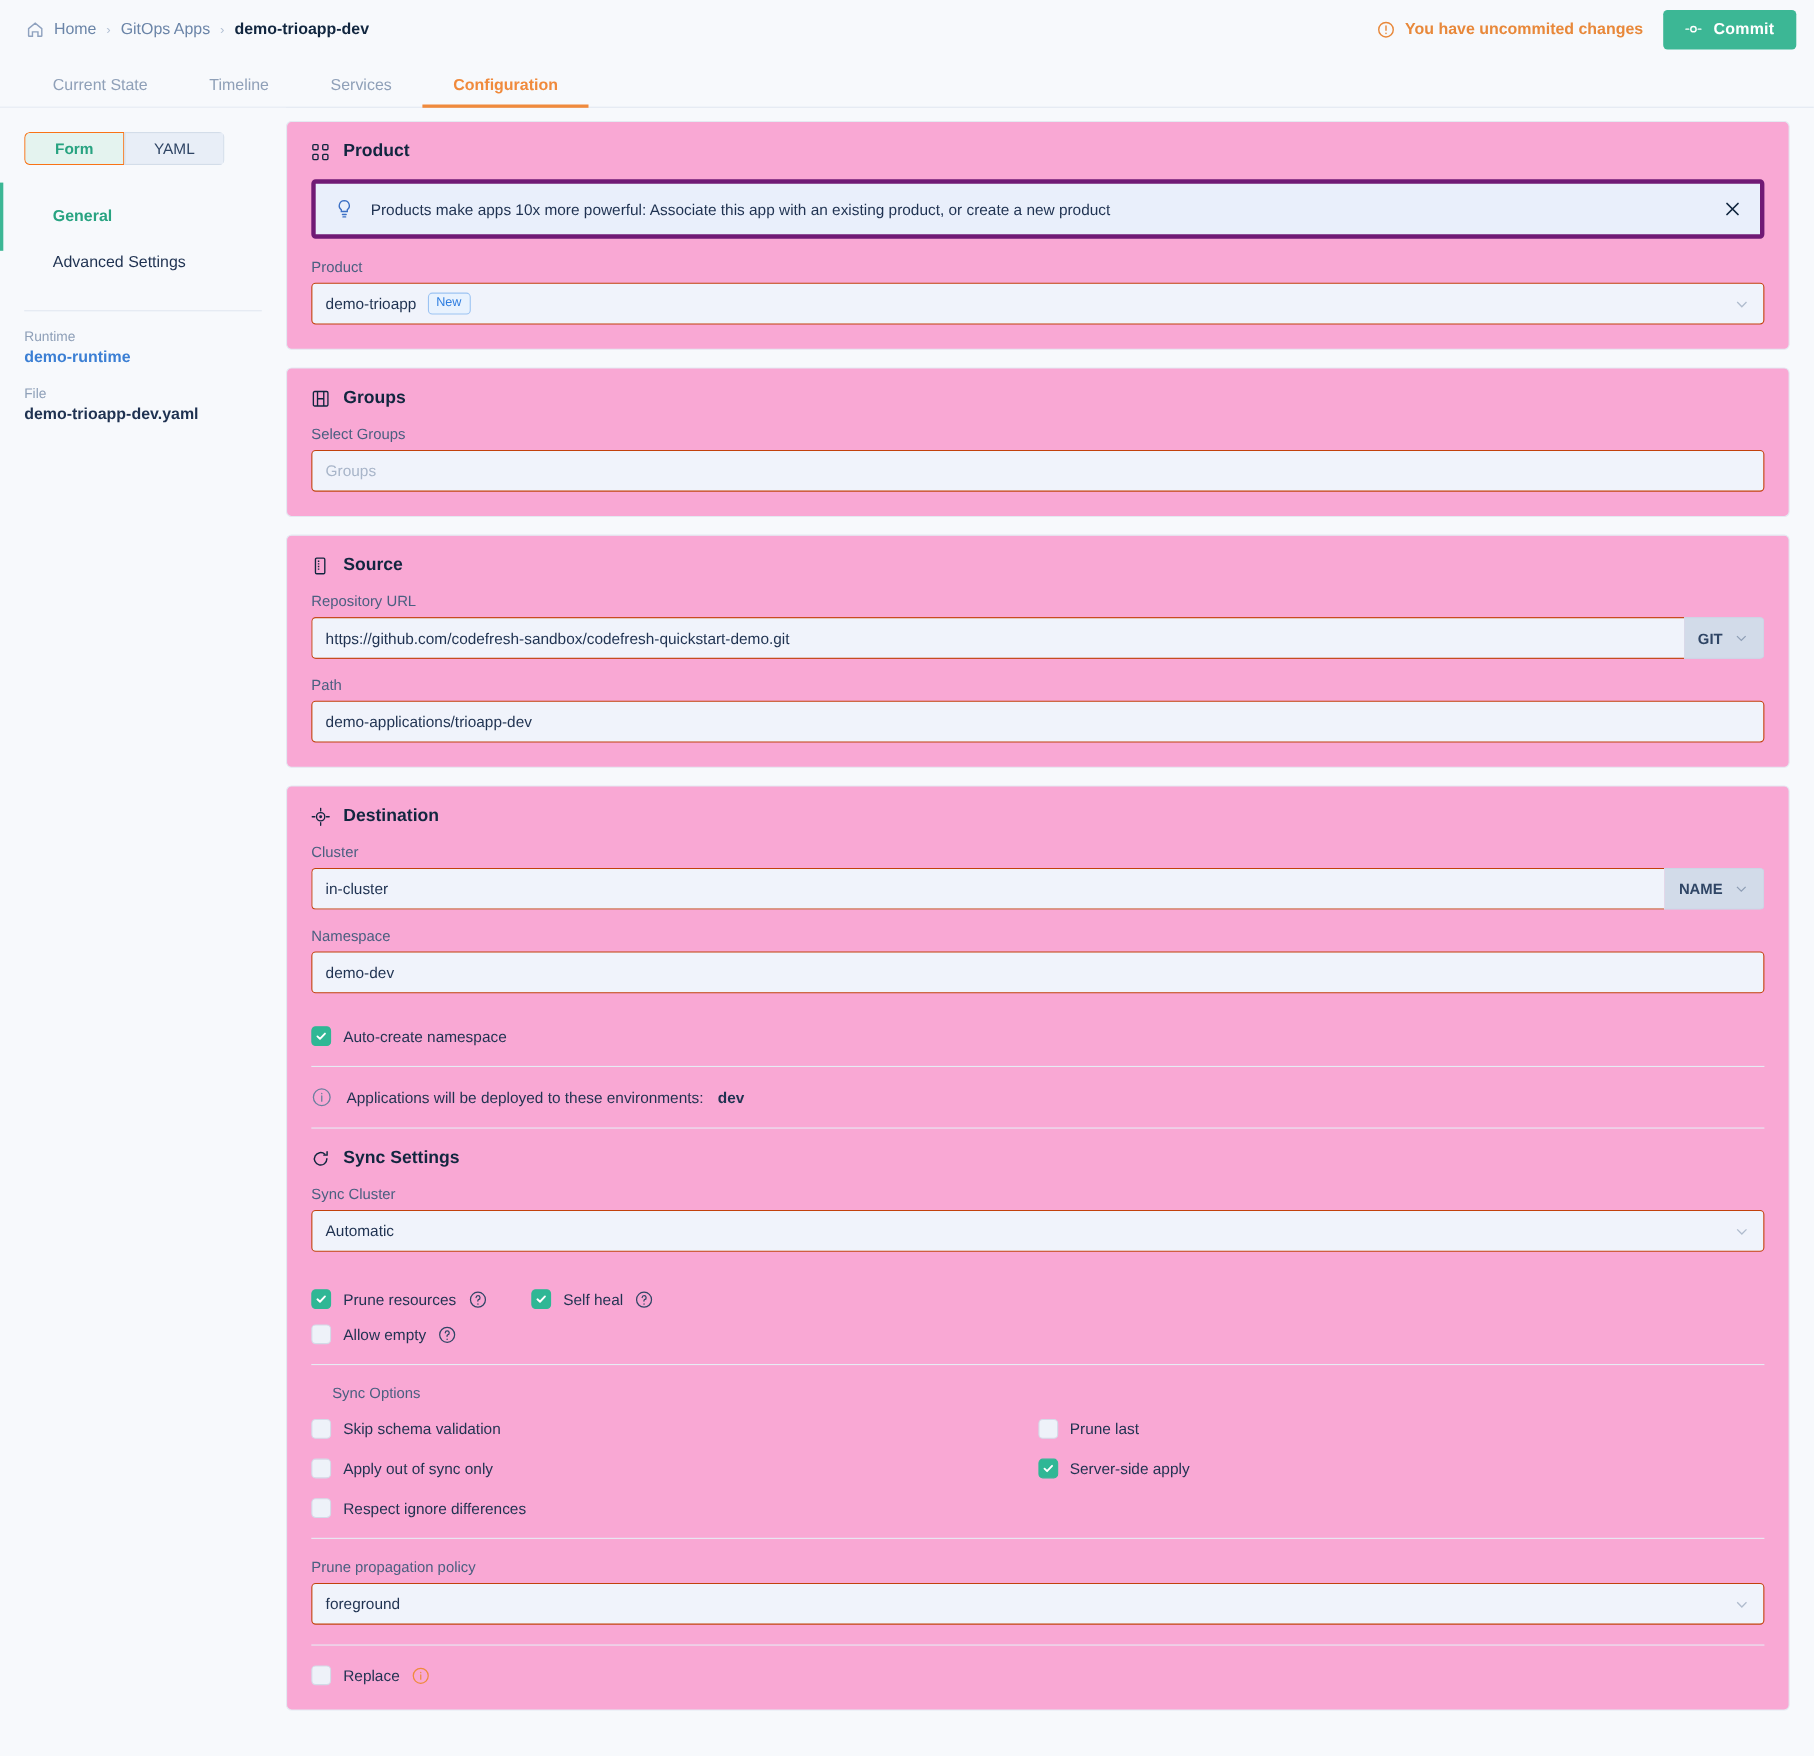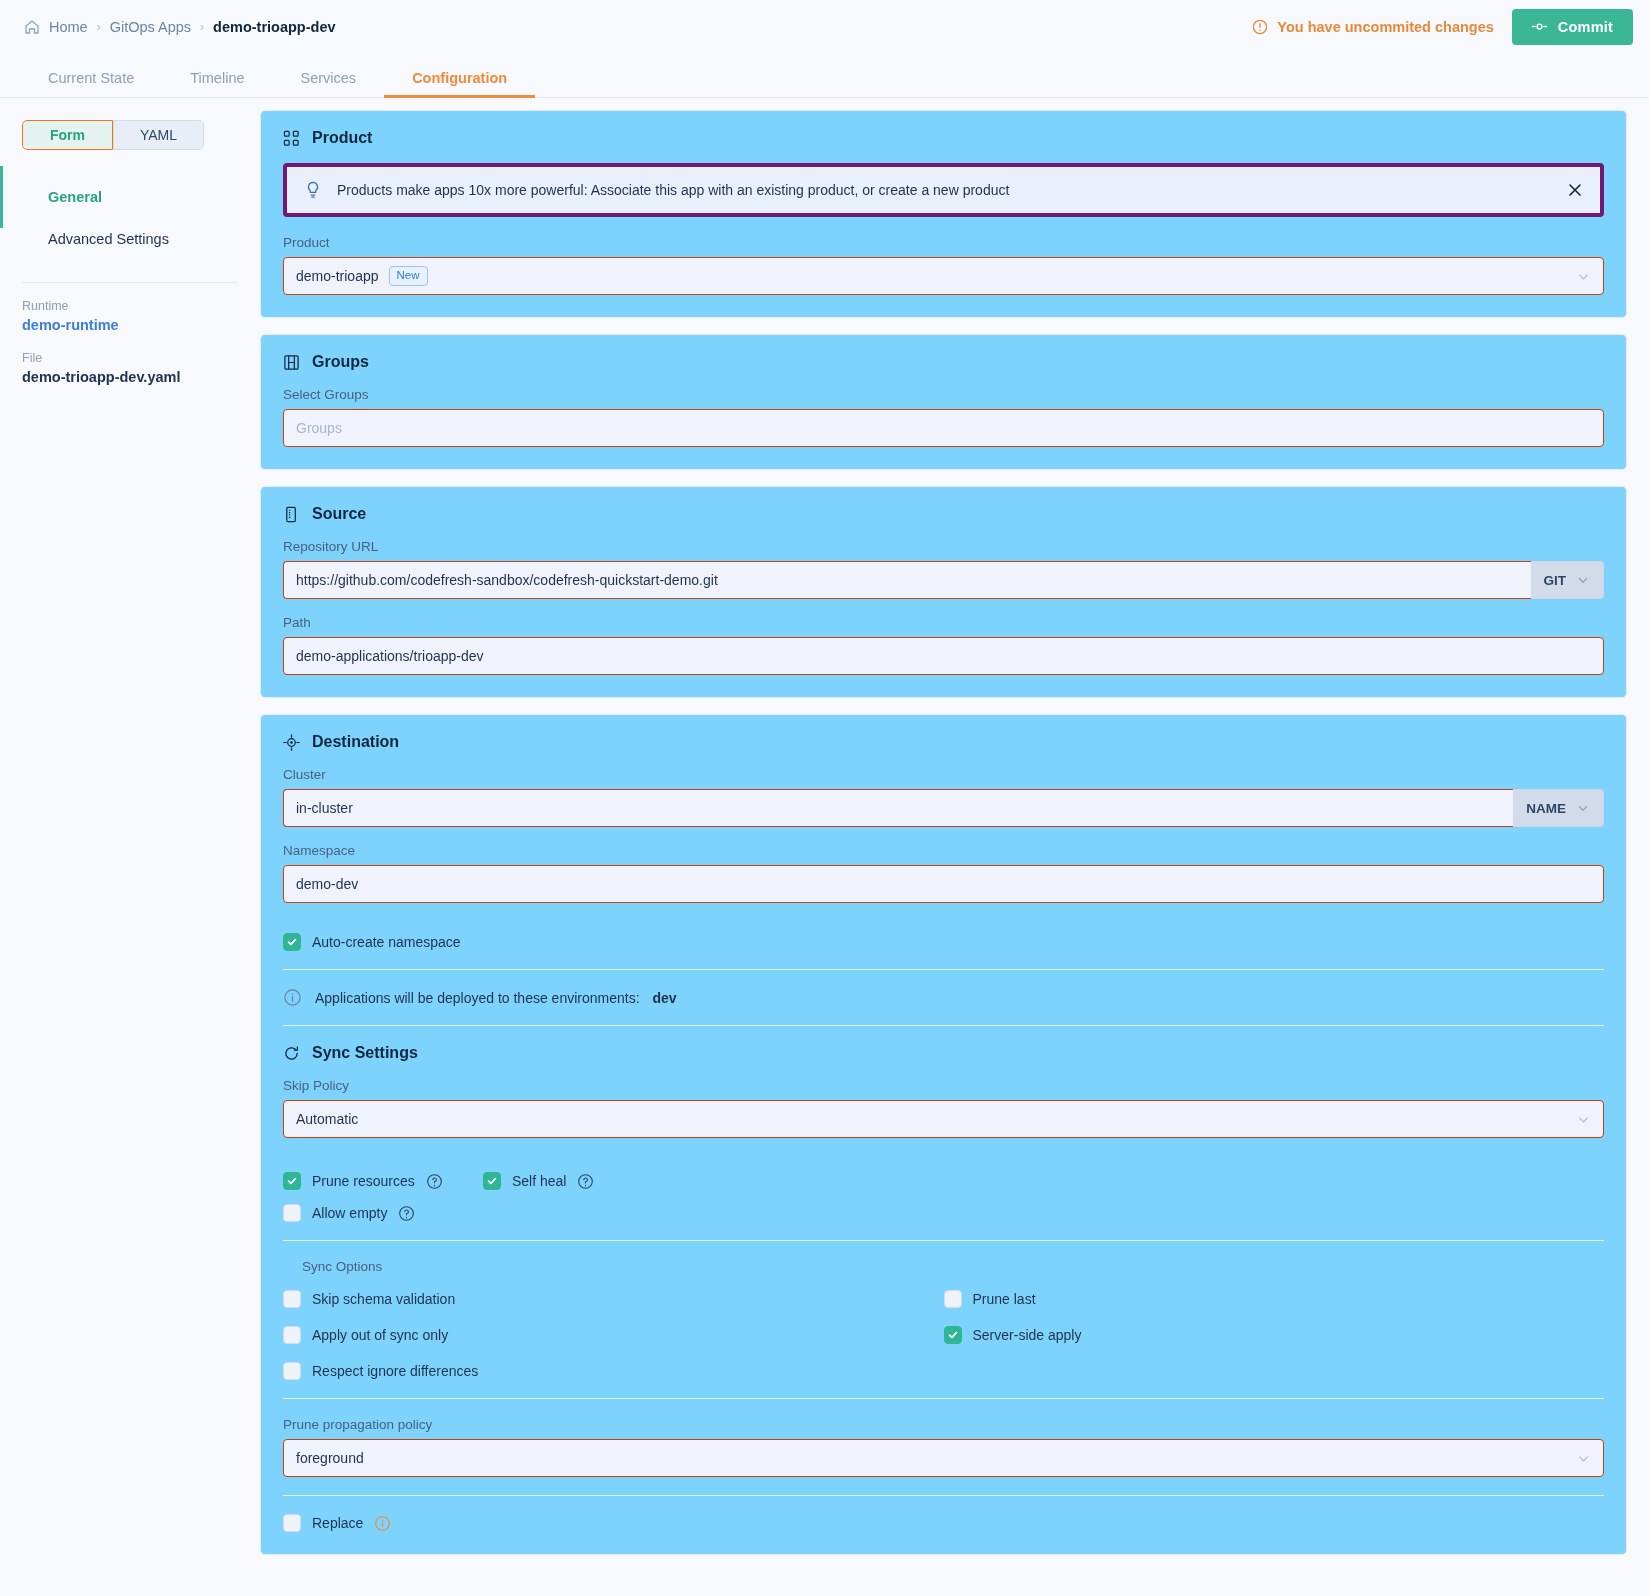--- a/index.html
+++ b/index.html
@@ -130,21 +130,21 @@
   .meta-link { font-size: 14.5px; color: #3b7fd4; font-weight: 600; margin-bottom: 18px; cursor: pointer; }
   .meta-value { font-size: 14.5px; color: #1f3251; font-weight: 700; }
 
   
   .main {
     flex: 1;
     padding: 12px 22px 0 0;
     overflow: hidden;
   }
   .card {
-    background: #7dd3fc;
+    background: #f9a8d4;
     border: 1px solid #e4eaf2;
     border-radius: 5px;
     padding: 18px 22px 22px 22px;
     margin-bottom: 16px;
   }
   .card-title {
     display: flex; align-items: center; gap: 12px;
     font-size: 16px; font-weight: 700; color: #11263f;
     margin-bottom: 16px;
   }
@@ -464,21 +464,21 @@
         <span>
           <svg viewBox="0 0 18 18" width="17" height="17" fill="none" stroke="#11263f" stroke-width="1.4" stroke-linecap="round">
             <path d="M15 9a6 6 0 1 1-1.9-4.4"></path>
               <path d="M15.2 2.2v3.2h-3.2"></path>
           </svg>
         </span>
         <span>Sync Settings</span>
       </div>
 
       <div class="field">
-        <div class="field-label">Skip Policy</div>
+        <div class="field-label">Sync Cluster</div>
         <div class="input">
           <span>Automatic</span>
           <span class="caret">
             <svg viewBox="0 0 16 16" width="15" height="15" fill="none" stroke="#b0bcce" stroke-width="1.3">
                 <path d="M3.5 6l4.5 4.5L12.5 6"></path>
               </svg>
           </span>
         </div>
       </div>
 

